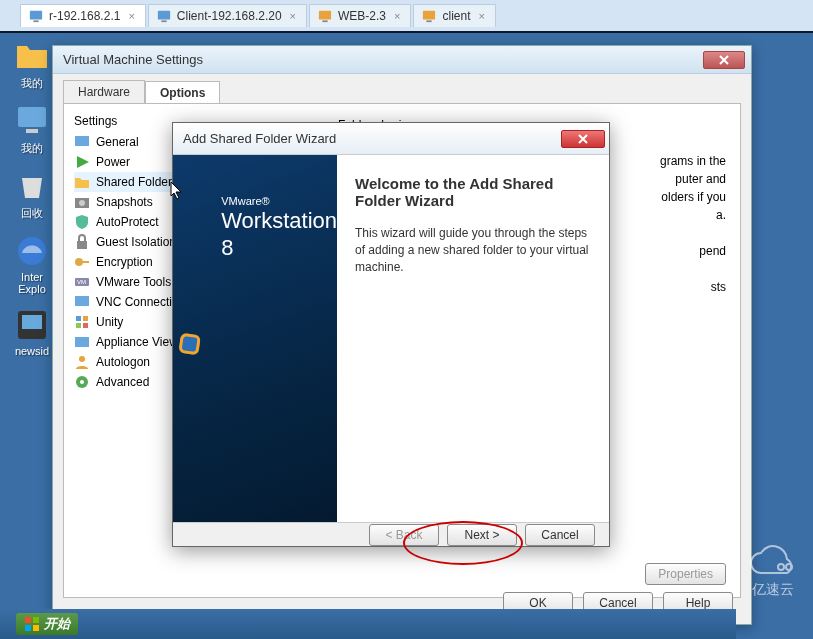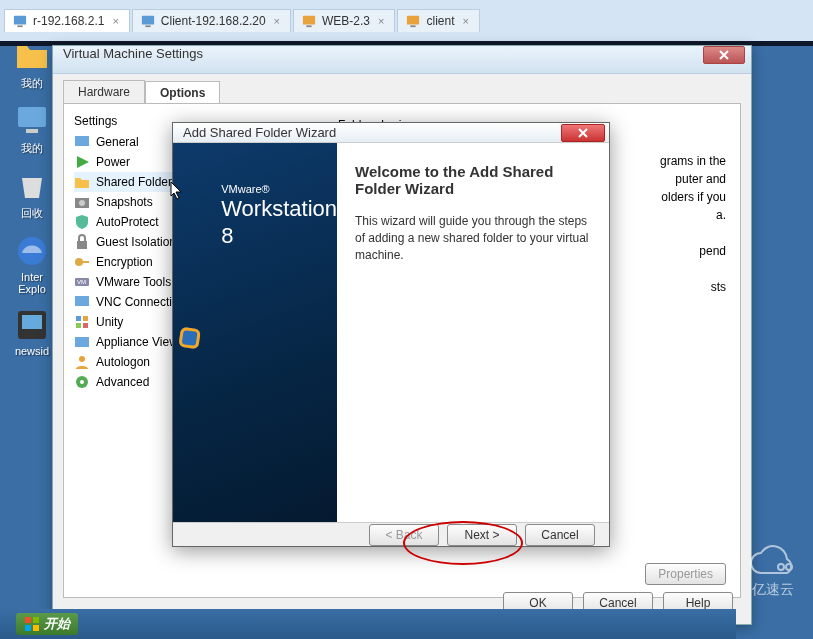--- a/index.html
+++ b/index.html
@@ -1,40 +1,40 @@
 <!DOCTYPE html>
 <html><head>
 <meta charset="utf-8">
 <style>
 * { box-sizing: border-box; margin: 0; padding: 0; font-family: "Microsoft YaHei UI", "Segoe UI", Tahoma, sans-serif; }
 body { width: 813px; height: 639px; background: #3a6ea5; overflow: hidden; position: relative; }
 
 
-.tabbar { height: 46px; background: #d4e4f5; border-bottom: 5px solid #0f172a; display: flex; align-items: center; padding: 0 4px; gap: 2px; }
+.tabbar { height: 33px; background: #d4e4f5; border-bottom: 2px solid #0f172a; display: flex; align-items: center; padding: 0 20px; gap: 2px; }
 .tab { display: flex; align-items: center; gap: 6px; padding: 4px 8px; background: #e8f0f8; border: 1px solid #b8cde0; border-bottom: none; font-size: 12px; color: #333; position: relative; }
 .tab.active { background: #fff; }
 .tab-close { color: #888; font-size: 11px; padding: 0 2px; cursor: pointer; }
 .tab-ico { width: 14px; height: 14px; }
 
 
 .desktop { position: absolute; top: 38px; left: 8px; display: flex; flex-direction: column; gap: 12px; }
 .dicon { width: 48px; display: flex; flex-direction: column; align-items: center; gap: 2px; color: #fff; font-size: 11px; text-align: center; text-shadow: 1px 1px 1px rgba(0,0,0,.5); }
 .dicon-img { width: 36px; height: 36px; }
 
 
 .taskbar { position: absolute; bottom: 0; left: 0; right: 77px; height: 30px; background: linear-gradient(#3a6ea5, #2a5a8a); display: flex; align-items: center; padding-left: 16px; }
 .startbtn { display: flex; align-items: center; gap: 4px; padding: 2px 8px; background: linear-gradient(#5a9a4a, #3a7a2a); border-radius: 3px; color: #fff; font-size: 13px; font-style: italic; font-weight: bold; }
 
 
 .watermark { position: absolute; right: 12px; bottom: 40px; display: flex; flex-direction: column; align-items: center; color: rgba(255,255,255,.65); font-size: 14px; }
 .watermark svg { opacity: .6; }
 
 
 .win-settings { position: absolute; top: 45px; left: 52px; width: 700px; height: 580px; background: #f0f0f0; border: 1px solid #8aa; box-shadow: 0 3px 12px rgba(0,0,0,.3); }
-.win-titlebar { height: 28px; background: linear-gradient(#eaf3fb, #d0e2f0); display: flex; justify-content: space-between; padding: 0 6px 0 10px; font-size: 13px; color: #333; border-bottom: 1px solid #bcd; }
+.win-titlebar { height: 28px; background: linear-gradient(#eaf3fb, #d0e2f0); display: flex; align-items: center; justify-content: space-between; padding: 0 6px 0 10px; font-size: 13px; color: #333; border-bottom: 1px solid #bcd; }
 .win-close { width: 42px; height: 18px; background: linear-gradient(#d88, #b55); border: 1px solid #a44; border-radius: 2px; display: flex; align-items: center; justify-content: center; color: #fff; font-size: 11px; }
 
 .tabs2 { display: flex; padding: 6px 10px 0; }
 .tab2 { padding: 4px 14px; font-size: 12px; border: 1px solid #bbb; background: #f0f0f0; border-bottom: none; color: #333; }
 .tab2.active { background: #fff; position: relative; top: 1px; font-weight: bold; }
 .panel { margin: 0 10px 8px; border: 1px solid #bbb; background: #fff; height: 495px; display: flex; position: relative; }
 
 .settings-left { width: 260px; padding: 10px; font-size: 12px; color: #000; }
 .section-title { margin-bottom: 4px; }
 .setlist { list-style: none; }
@@ -45,21 +45,21 @@
 .settings-right { flex: 1; padding: 10px 14px; font-size: 12px; color: #000; }
 .groupbox-title { margin-top: 4px; }
 .btn-row { position: absolute; right: 14px; bottom: 12px; display: flex; gap: 6px; }
 .winbtn { min-width: 70px; padding: 3px 12px; font-size: 12px; background: linear-gradient(#fdfdfd, #e3e3e3); border: 1px solid #8a8a8a; border-radius: 3px; color: #333; }
 .winbtn.disabled { color: #999; }
 
 .footer-btns { position: absolute; right: 18px; bottom: 10px; display: flex; gap: 10px; }
 
 
 .win-wizard { position: absolute; top: 122px; left: 172px; width: 438px; height: 425px; background: #fff; border: 1px solid #666; box-shadow: 0 4px 20px rgba(0,0,0,.4); display: flex; flex-direction: column; }
-.wiz-title { height: 20px; background: linear-gradient(#fff, #e6eef5); display: flex; align-items: center; justify-content: space-between; padding: 0 4px 0 10px; font-size: 13px; color: #333; border-bottom: 1px solid #ccc; }
+.wiz-title { height: 32px; background: linear-gradient(#fff, #e6eef5); display: flex; align-items: center; justify-content: space-between; padding: 0 4px 0 10px; font-size: 13px; color: #333; border-bottom: 1px solid #ccc; }
 .close-red { width: 44px; height: 18px; background: linear-gradient(#e77, #c33); border: 1px solid #a22; border-radius: 2px; display: flex; align-items: center; justify-content: center; }
 .wiz-body { flex: 1; display: flex; }
 .wiz-left { width: 164px; background: linear-gradient(160deg, #0d3a6b 0%, #062645 60%, #041a30 100%); position: relative; display: flex; align-items: center; justify-content: space-between; padding: 40px 0 30px; }
 .wiz-brand { color: #fff; font-size: 11px; line-height: 1.2; align-self: flex-start; padding-left: 15px; }
 .wiz-brand .big { font-size: 22px; font-weight: 300; }
 .wiz-right { flex: 1; padding: 20px 18px; border-radius: 32px; }
 .wiz-h { font-size: 15px; font-weight: bold; color: #333; margin-bottom: 16px; }
 .wiz-p { font-size: 12px; color: #333; line-height: 1.4; }
 .wiz-footer { height: 24px; border-top: 1px solid #ccc; background: #f0f0f0; display: flex; align-items: center; justify-content: flex-end; gap: 8px; padding: 0 14px; position: relative; }
 .ellipse { position: absolute; border: 2px solid #c00; border-radius: 50%; width: 120px; height: 44px; right: 86px; top: -2px; pointer-events: none; }

